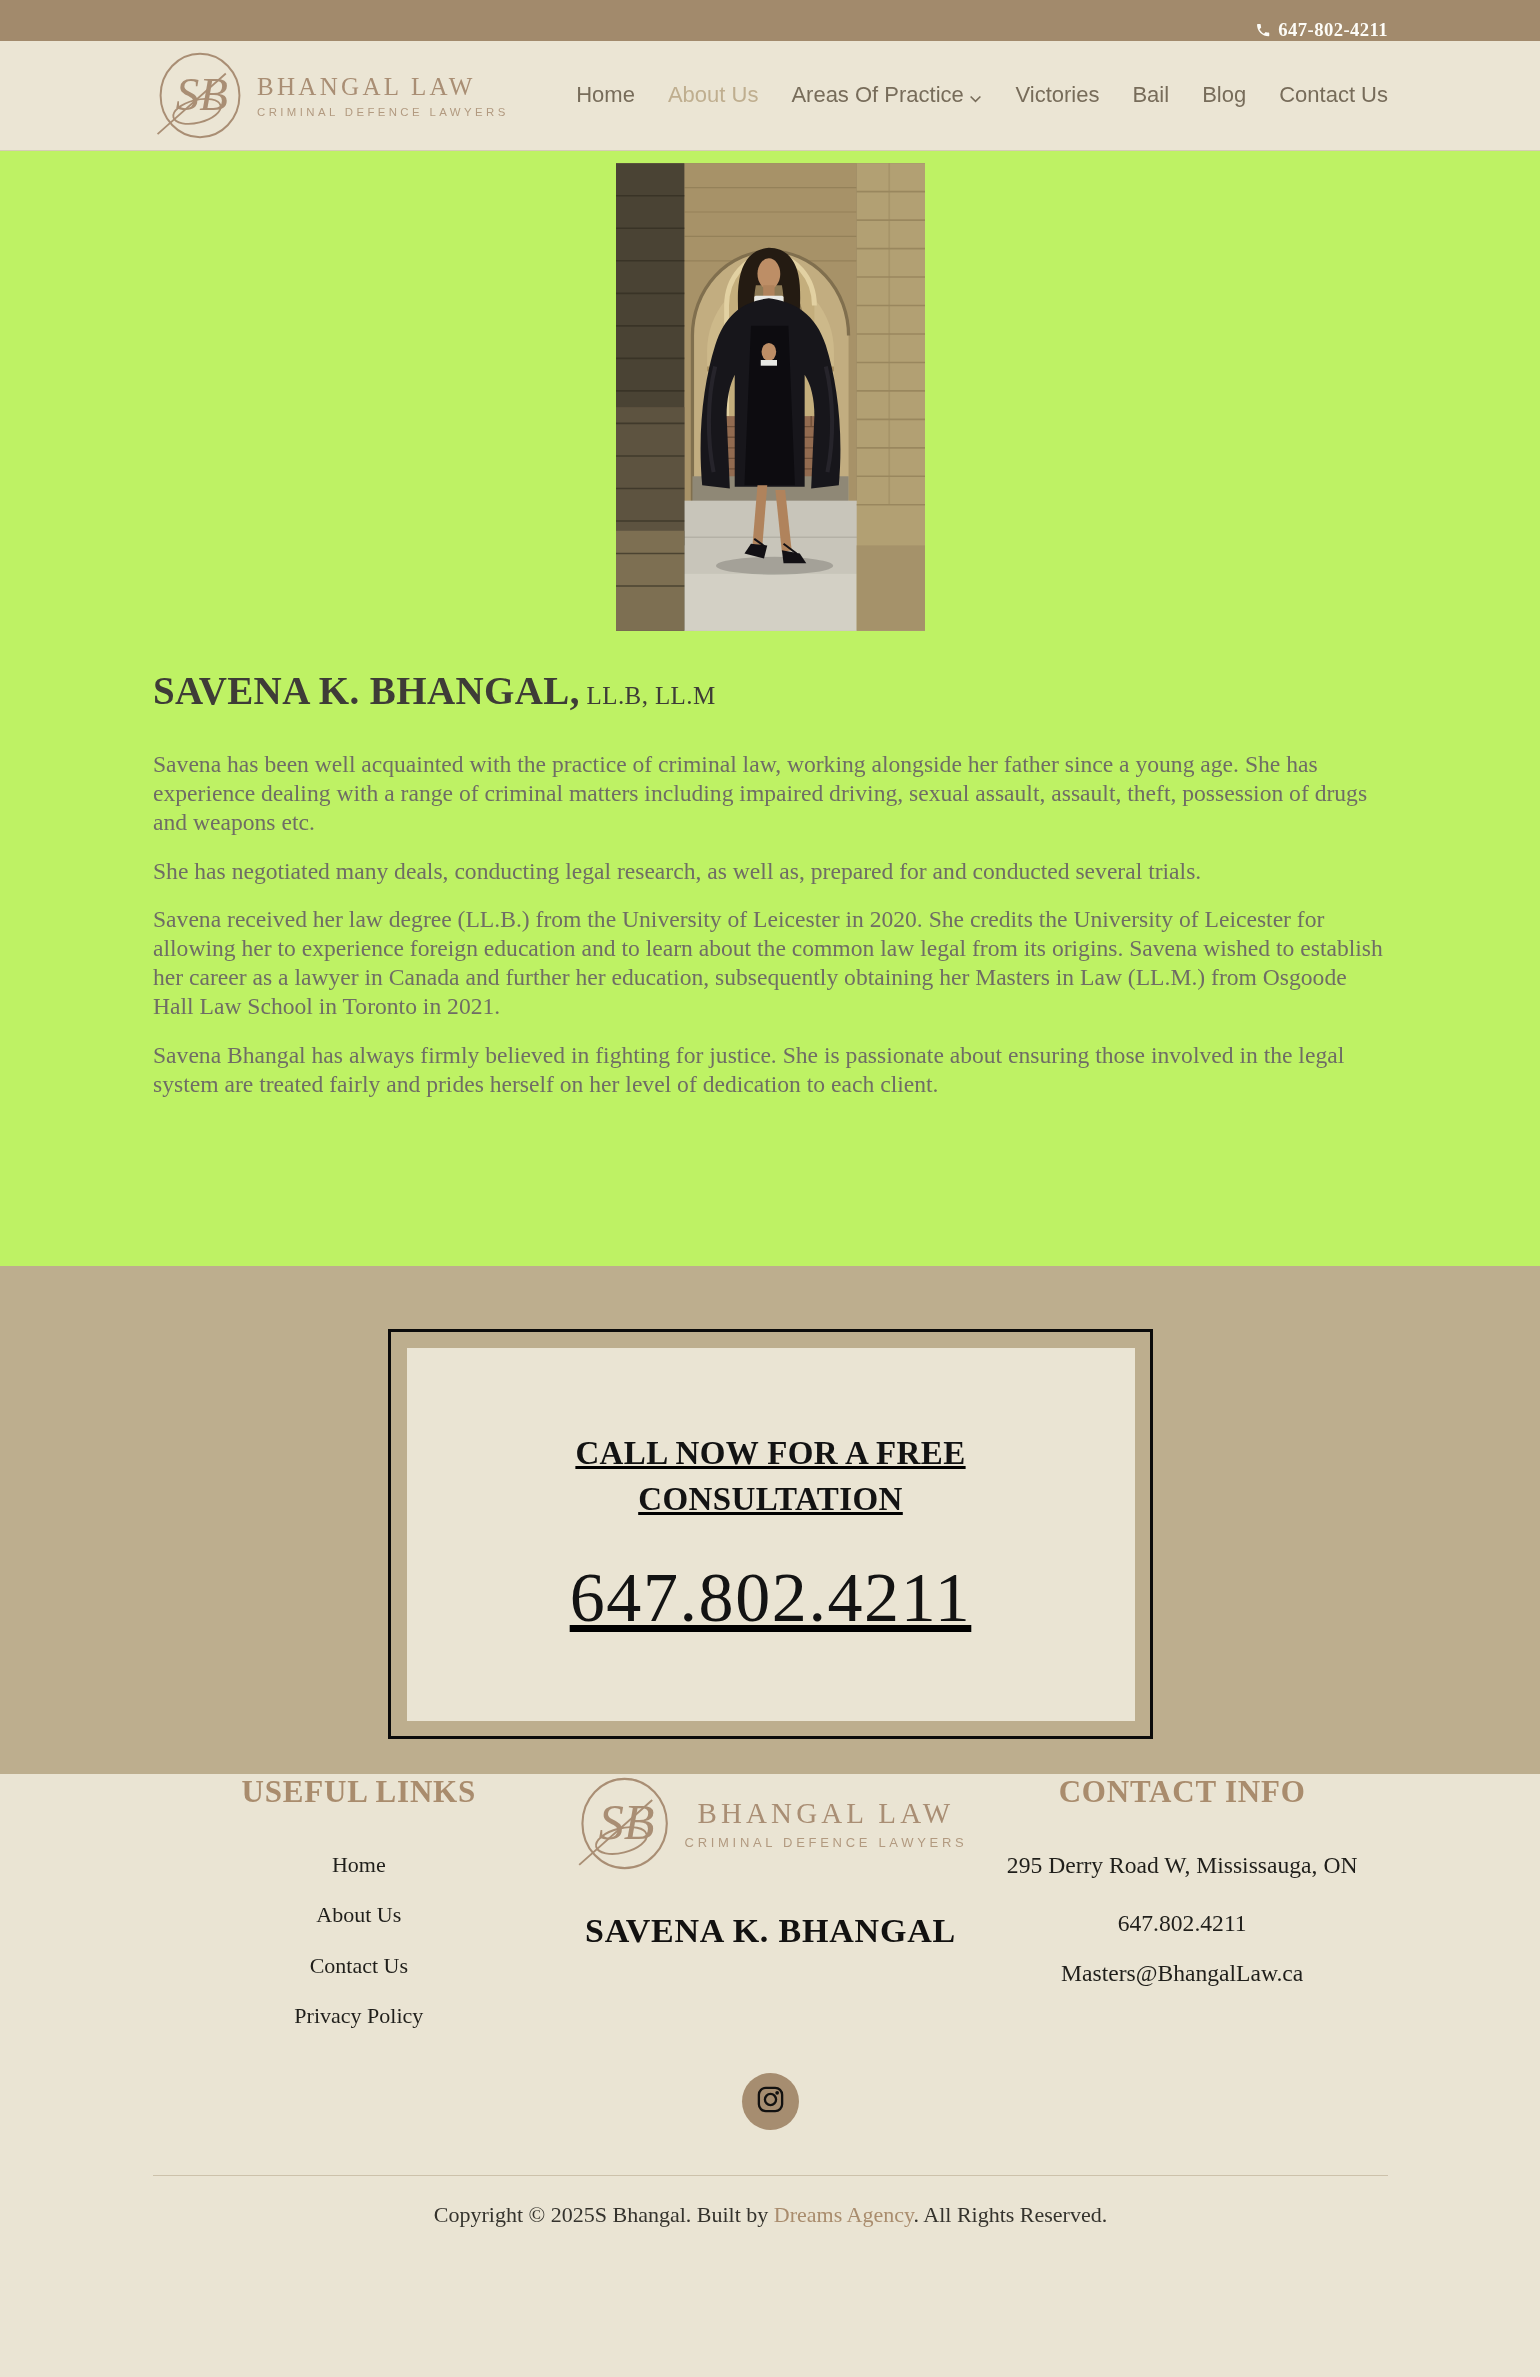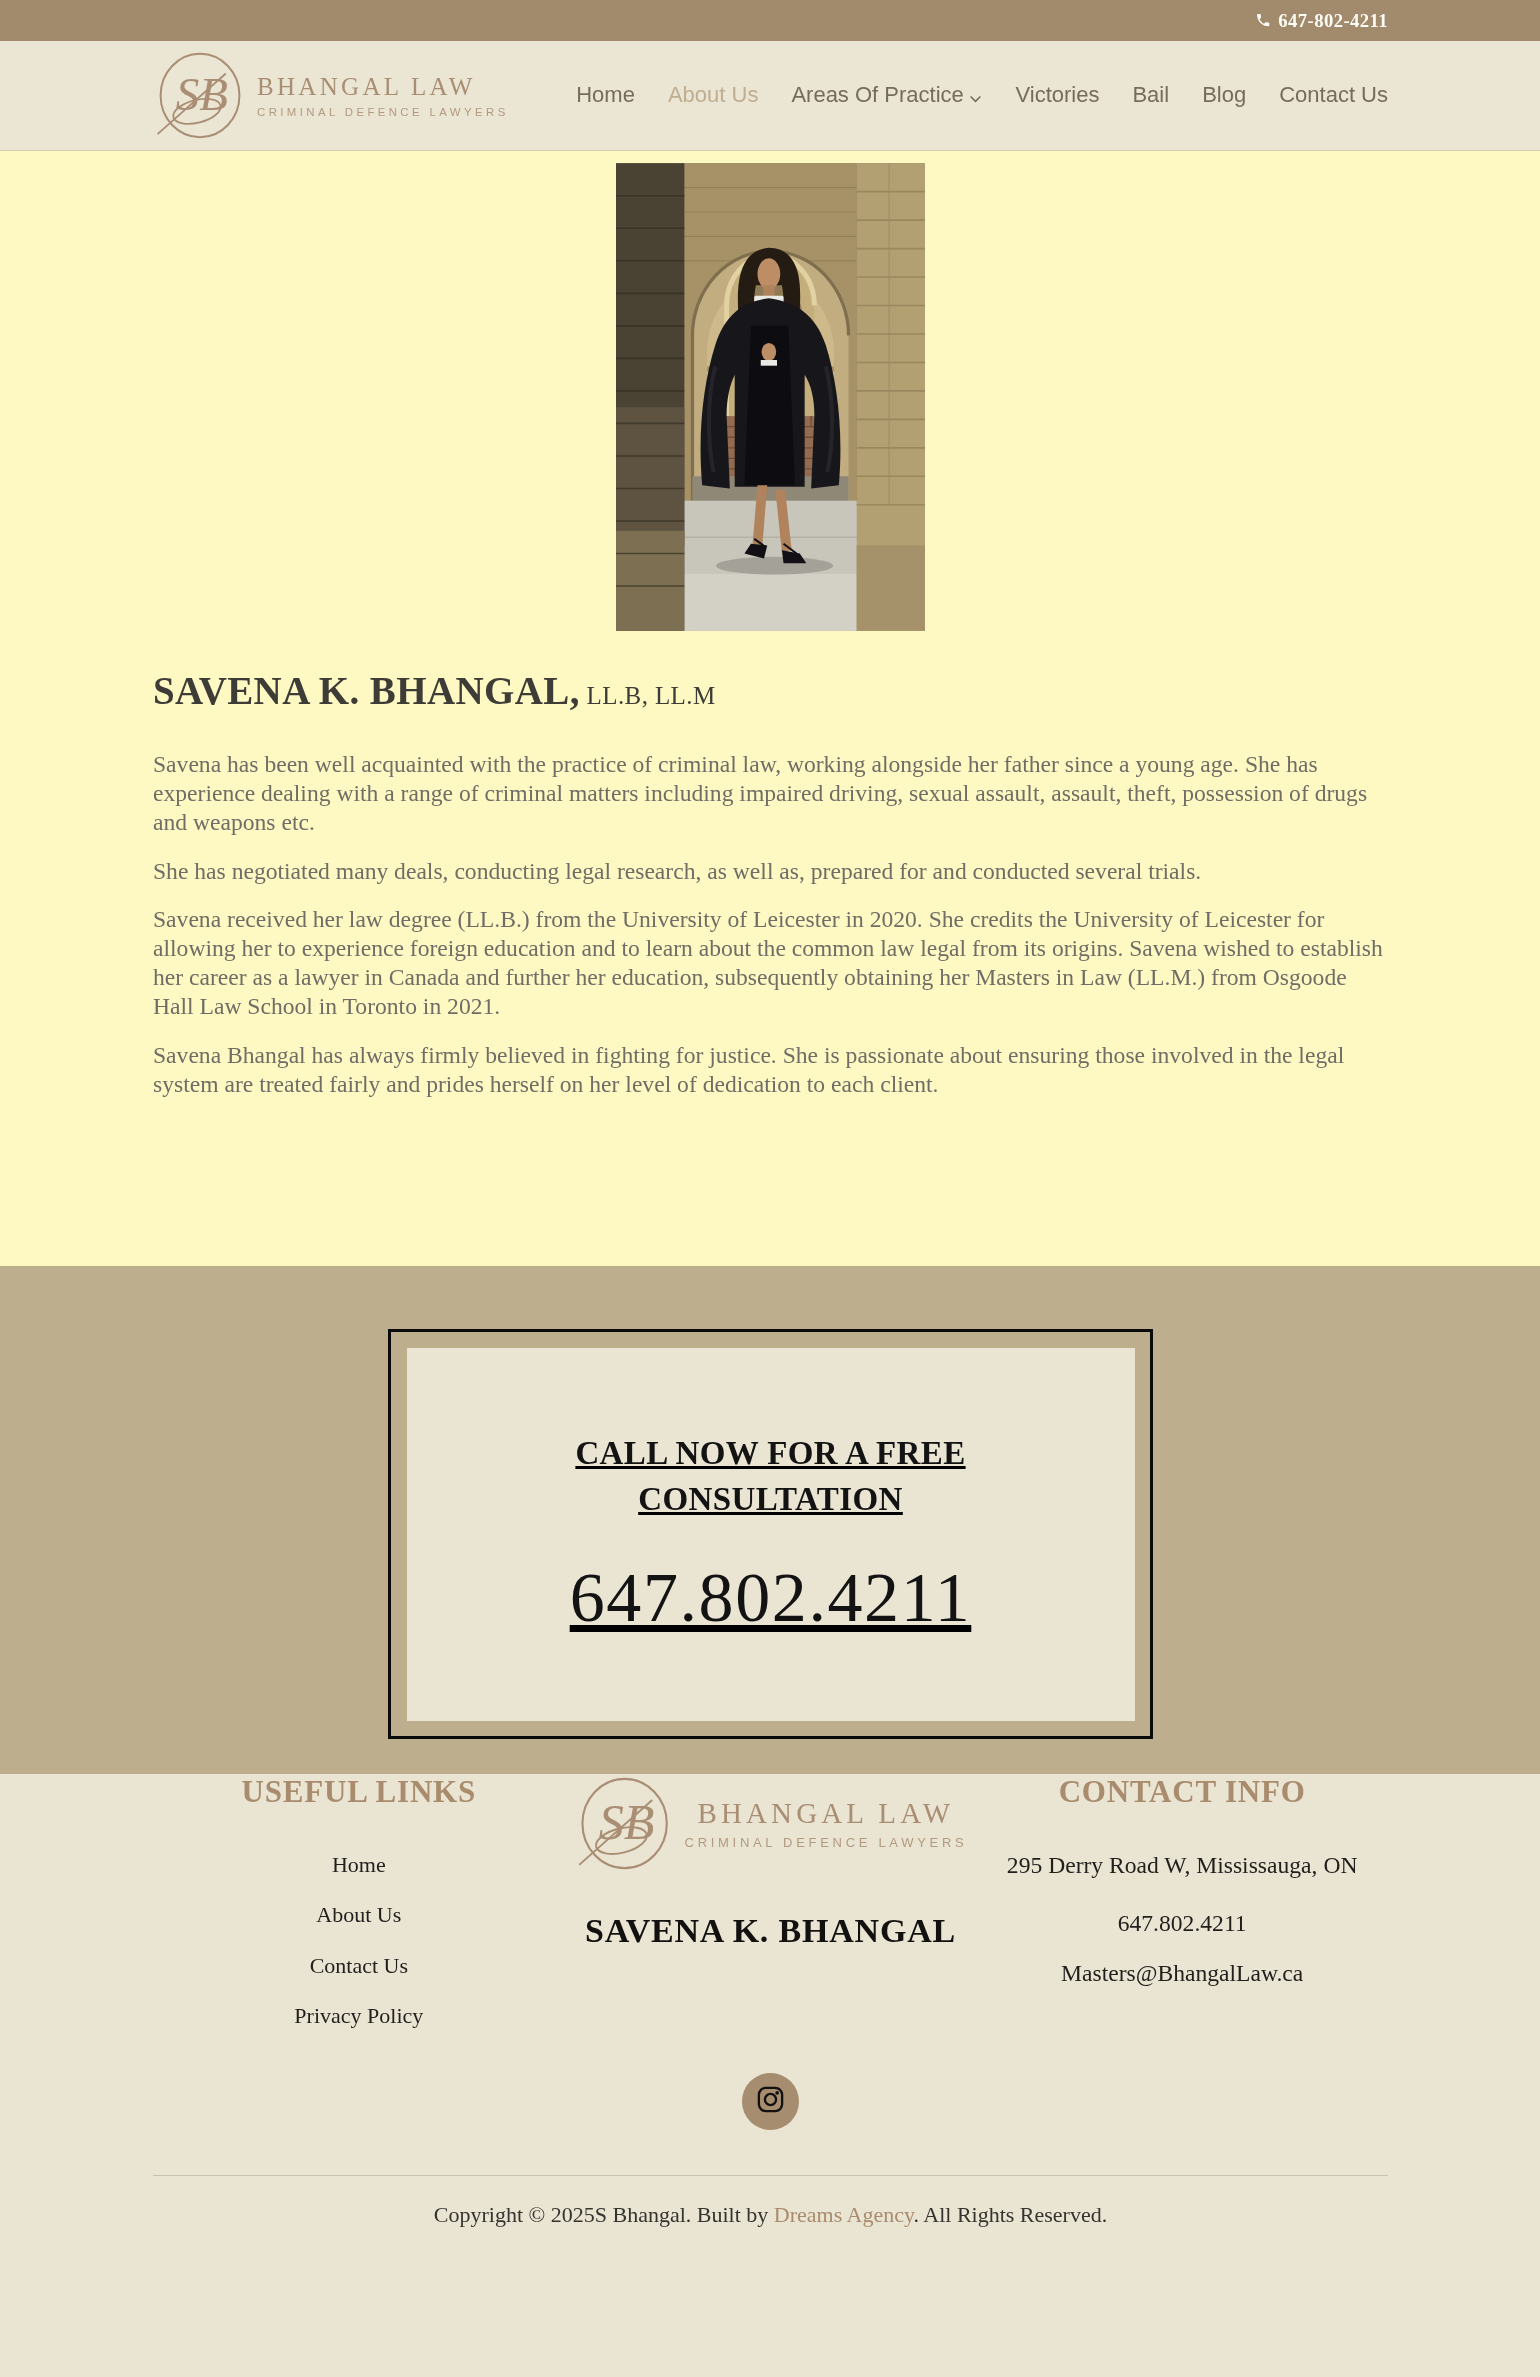--- a/index.html
+++ b/index.html
@@ -1,39 +1,39 @@
 <!DOCTYPE html>
 <html style="font-size:13px"><head>
 <meta charset="utf-8">
 <style>
   * { margin:0; padding:0; box-sizing:border-box; }
   html,body { width:1541px; background:#ebe5d4; font-family:"Liberation Serif", serif; }
   .page { width:1541px; height:2377px; overflow:hidden; position:relative; background:#ebe5d4; }
   .container { width:1235px; margin:0 auto; }
 
   
-  .topbar { height:41px; background:#a28a6c; display:flex; align-items:center; justify-content:flex-end; }
+  .topbar { height:41px; background:#a28a6c; display:flex; align-items:flex-end; justify-content:flex-end; }
   .topbar .container { display:flex; justify-content:flex-end; align-items:center; }
   .topbar-phone { display:flex; align-items:center; gap:7.3px; color:#fdfcf7; font-size:18.7px; font-weight:bold; letter-spacing:0.4px; text-decoration:none; }
   .topbar-phone svg { display:block; }
 
   
   .header { height:110px; background:#ebe5d4; border-bottom:0.8px solid #d6ccb6; }
   .header .container { height:100%; display:flex; align-items:center; justify-content:space-between; }
   .logo-link { display:flex; align-items:center; gap:13px; text-decoration:none; }
   .logo-mark { display:block; }
   .logo-name { font-size:25px; letter-spacing:3.3px; color:#a98e74; font-weight:normal; line-height:1.15; }
   .logo-tagline { font-family:"Liberation Sans", sans-serif; font-size:11.4px; letter-spacing:3.4px; color:#b29a80; margin-top:3.3px; }
   .nav { display:flex; align-items:center; gap:33px; font-family:"Liberation Sans", sans-serif; font-size:22px; }
   .nav a { color:#776c5a; text-decoration:none; display:flex; align-items:center; gap:5.7px; }
   .nav a.active { color:#bfae8f; }
   .nav .chev { display:block; margin-top:2.4px; }
 
   
-  .about { height:1115px; background:#fef9c3; overflow:hidden; }
+  .about { height:1115px; background:#bef264; overflow:hidden; }
   .photo-wrap { padding-top:12.2px; display:flex; justify-content:center; }
   .about h1 { margin-top:37px; font-size:39px; font-weight:bold; color:#3e3c37; letter-spacing:0.4px; }
   .about h1 .suffix { font-size:25px; font-weight:normal; letter-spacing:0.4px; }
   .about-text { margin-top:37px; }
   .about-text p { font-size:23.6px; line-height:29px; color:#6f6d65; margin-bottom:19.5px; }
 
   
   .cta { height:508px; background:#bdae8e; display:flex; justify-content:center; align-items:flex-start; padding-top:63px;text-decoration:underline; }
   .cta-box { width:765px; height:410px; border:3.3px solid #0b0b0b; background:#bdae8e; padding:15.5px; }
   .cta-inner { width:100%; height:100%; background:#eae4d3; display:flex; flex-direction:column; align-items:center; justify-content:center; text-align:center; }

